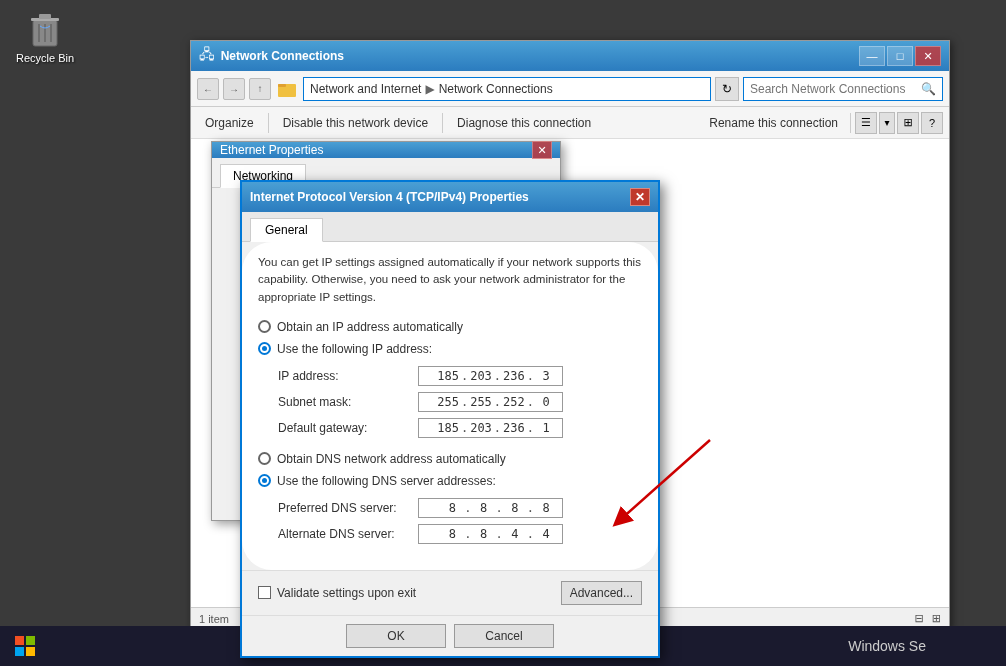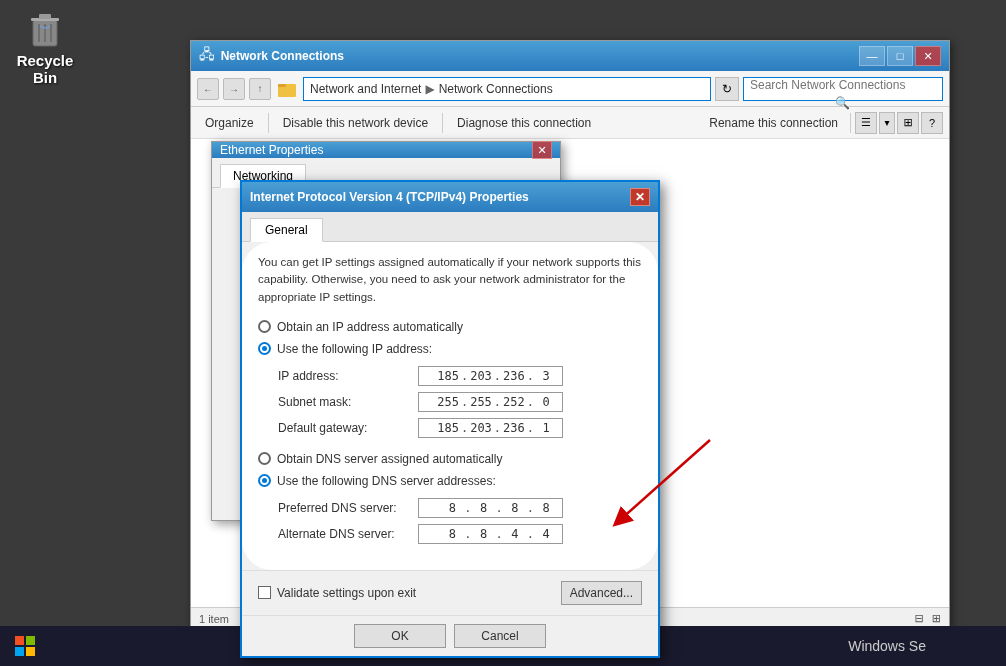--- a/index.html
+++ b/index.html
@@ -31,25 +31,24 @@
       color: white;
       cursor: pointer;
       width: 70px;
     }
     .recycle-bin-icon {
       width: 40px;
       height: 40px;
       margin-bottom: 4px;
     }
     .recycle-bin-label {
-      font-size: 15px;
+      font-size: 11px;
       color: white;
       text-align: center;
       text-shadow: 1px 1px 2px rgba(0,0,0,0.8);
-      font-weight: bold;
     }
 
     
     .taskbar {
       position: absolute;
       bottom: 0;
       left: 0;
       width: 100%;
       height: 40px;
       background: #1a1a2e;
@@ -158,21 +157,20 @@
     }
     .nc-search {
       width: 200px;
       height: 24px;
       background: white;
       border: 1px solid #0078d7;
       display: flex;
       align-items: center;
       padding: 0 6px;
       gap: 4px;
-      flex-direction: column;
     }
     .nc-search input {
       border: none;
       outline: none;
       width: 100%;
       font-size: 12px;
       background: transparent;
     }
 
     
@@ -463,21 +461,21 @@
     .ok-cancel-row {
       display: flex;
       align-items: center;
       justify-content: center;
       padding: 8px 16px;
       background: #f0f0f0;
       border-top: 1px solid #ddd;
       gap: 8px;
     }
     .dialog-btn {
-      width: 92px;
+      width: 100px;
       padding: 4px 0;
       background: #e0e0e0;
       border: 1px solid #999;
       font-size: 12px;
       cursor: pointer;
       color: #333;
       text-align: center;
     }
 
     
@@ -662,21 +660,21 @@
             <span class="ip-part">236</span>
             <span class="ip-sep">.</span>
             <span class="ip-part">1</span>
           </div>
         </div>
       </div>
 
       <div class="radio-group dns-section">
         <div class="radio-row">
           <div class="radio-input"></div>
-          <span class="radio-label">Obtain DNS server assigned automatically</span>
+          <span class="radio-label">Obtain DNS network address automatically</span>
         </div>
         <div class="radio-row">
           <div class="radio-input checked">
             <div class="radio-dot"></div>
           </div>
           <span class="radio-label">Use the following DNS server addresses:</span>
         </div>
       </div>
 
       <div class="ip-fields">

